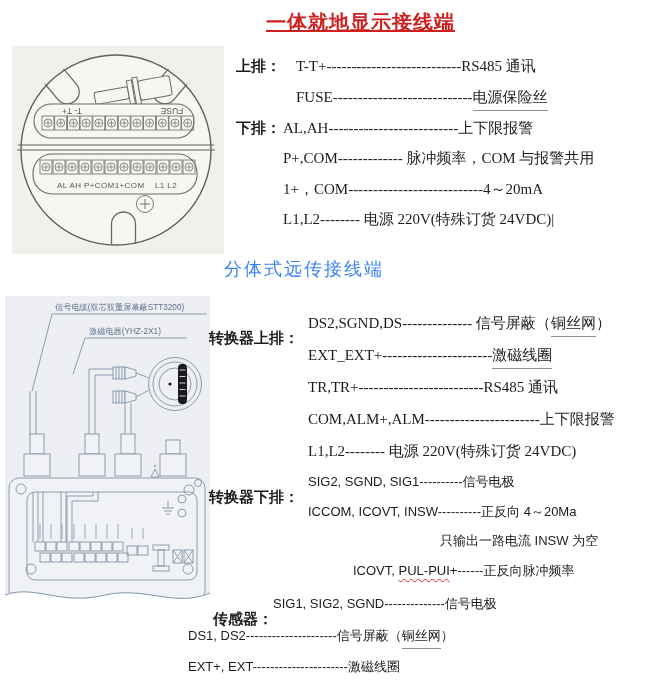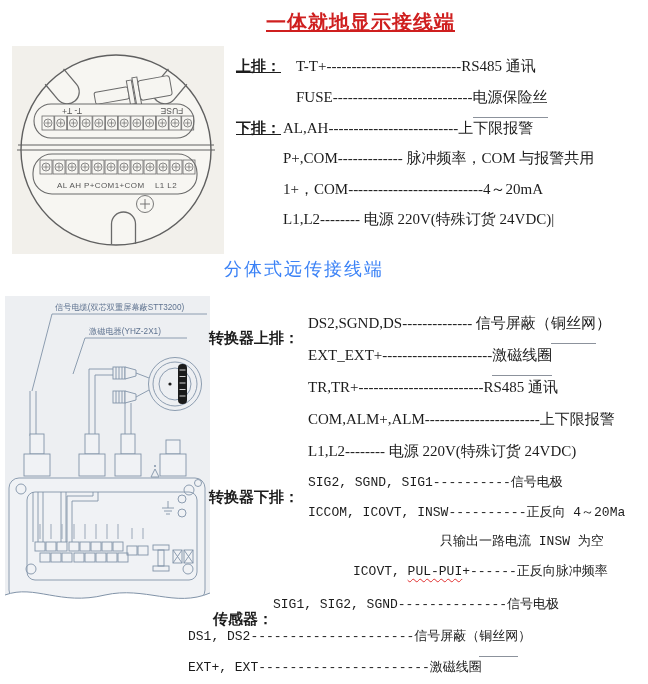--- a/index.html
+++ b/index.html
@@ -1,25 +1,25 @@
 <!DOCTYPE html>
 <html><head>
 <meta charset="utf-8">
 <style>
   html,body{margin:0;padding:0;}
   body{width:648px;height:684px;background:#ffffff;position:relative;overflow:hidden;
        font-family:"Liberation Serif",serif;color:#1c1c1c;}
   .abs{position:absolute;white-space:nowrap;}
   .serif{font-size:15px;}
-  .mono{font-family:Liberation Mono, monospace;font-size:13px;}
-  .blab{font-weight:bold;font-size:15px;text-decoration:underline;}
+  .mono{font-family:Liberation Sans, sans-serif;font-size:13px;}
+  .blab{font-weight:bold;font-size:15px;}
   .sansb{font-family:"Liberation Sans",sans-serif;font-weight:bold;font-size:15px;margin-top:16px;}
   .title{font-size:20px;font-weight:bold;text-decoration:underline;letter-spacing:1px;}
   .sec2{font-size:18px;letter-spacing:2px;color:#3b82f6;}
-  .u{border-bottom:1px solid #8c929c;padding-bottom:12px;text-align:center;}
+  .u{border-bottom:1px solid #8c929c;padding-bottom:5px;text-align:center;}
   .wavy{text-decoration:underline;text-decoration-style:wavy;text-decoration-color:#e03030;
         text-decoration-thickness:1px;text-underline-offset:3px;}
   svg text{font-family:"Liberation Sans",sans-serif;}
 </style>
 </head>
 <body>
 
 <div class="abs title" style="left:266px;top:9px;color:#cf1f1f;">一体就地显示接线端</div>
 
 <svg class="abs" style="left:12px;top:46px;" width="212" height="208" viewBox="0 0 212 208">

